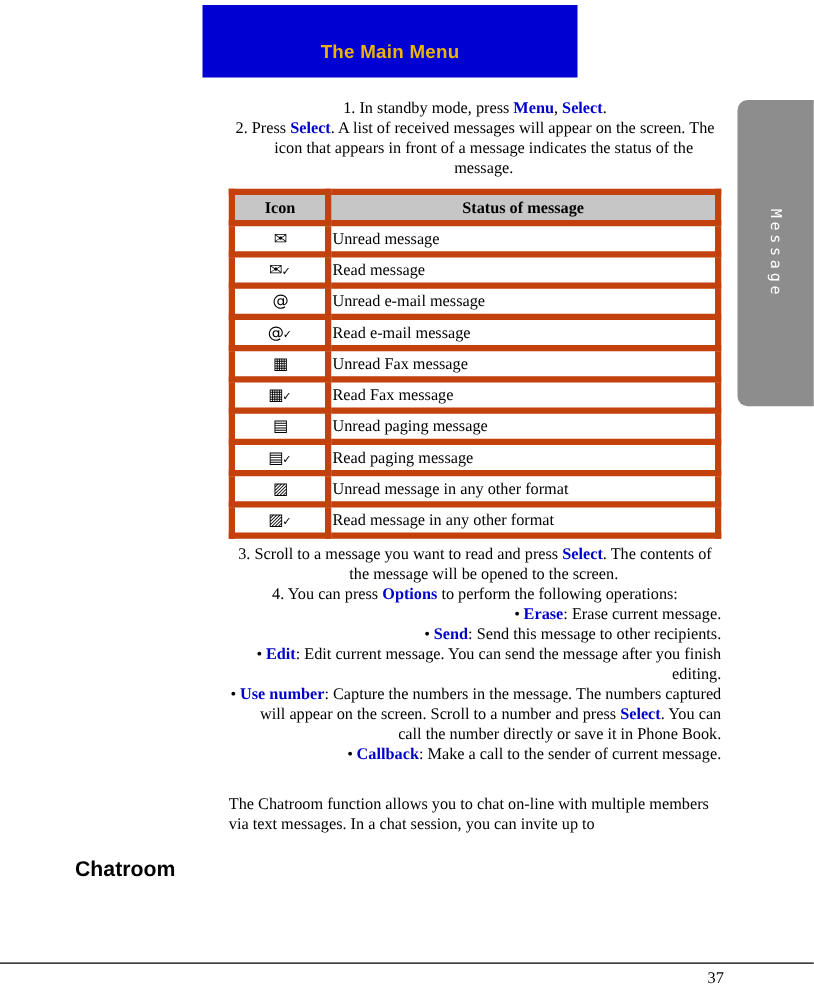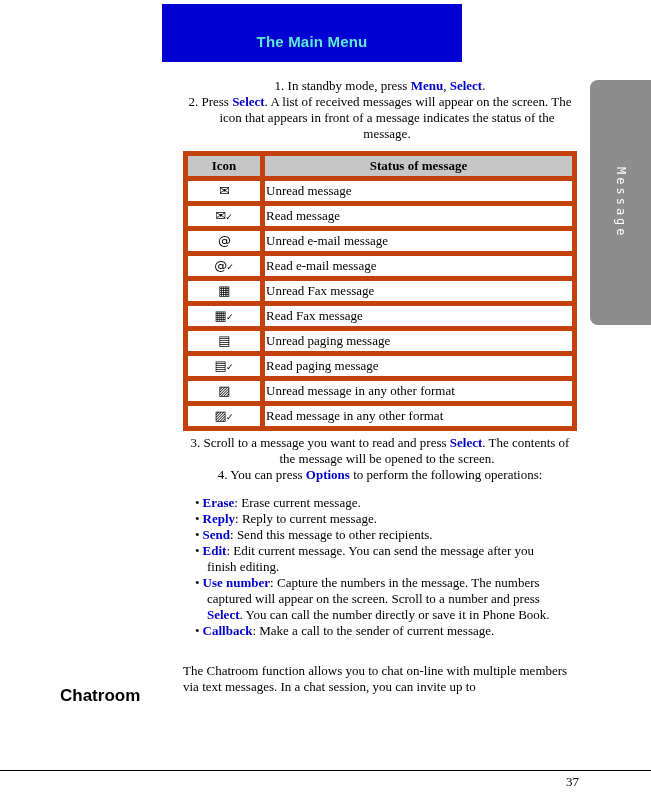--- a/index.html
+++ b/index.html
@@ -11,21 +11,21 @@
   }
 
   
   .header-box {
     position:absolute; left:162px; top:4px; width:300px; height:58px;
     background:#0000d2;
     display:flex; align-items:flex-end; justify-content:center;
     padding-bottom:12px;
   }
   .header-title {
-    color:#5eead4; font-family:"Liberation Sans", sans-serif;
+    color:#eab308; font-family:"Liberation Sans", sans-serif;
     font-weight:bold; font-size:15px; letter-spacing:0.2px;
   }
 
   
   .side-tab {
     position:absolute; right:0; top:80px; width:61px; height:245px;
     background:#8d8d8d; border-radius:8px 0 0 8px;
     display:flex; align-items:center; justify-content:center;
   }
   .side-tab-label {
@@ -58,21 +58,21 @@
   td.icon-cell { width:77px; text-align:center; height:25px; }
   td.label-cell { text-align:left; font-size:13px; }
   .msg-icon {
     display:inline-flex; align-items:center; justify-content:center;
     font-family:"DejaVu Sans", sans-serif; line-height:1;
   }
   .msg-icon .glyph { font-size:13px; }
   .msg-icon .badge { font-size:9px; margin-left:-1px; align-self:flex-end; }
 
   
-  ul.ops-list { margin:12px; padding:0; list-style:none; }
+  ul.ops-list { margin:0; padding:0; list-style:none;text-align:right; }
   ul.ops-list li { padding-left:12px; text-indent:-12px; }
   .marker { margin-right:3px; }
 
   
   .section-heading {
     position:absolute; left:60px; top:686px;
     font-family:"Liberation Sans", sans-serif;
     font-weight:bold; font-size:17px;text-align:right;
   }
   .section-body { margin-top:24px !important; }
@@ -180,21 +180,20 @@
         <td class="label-cell">Read message in any other format</td>
       </tr>
     </tbody>
   </table>
 
   <p class="step"><span>3. Scroll to a message you want to read and press </span><span class="kw">Select</span><span>. The contents of the message will be opened to the screen.</span></p>
   <p class="step"><span>4. You can press </span><span class="kw">Options</span><span> to perform the following operations:</span></p>
 
   <ul class="ops-list">
     <li><span class="marker">•</span><span><span class="kw">Erase</span><span>: Erase current message.</span></span></li>
-    <li><span class="marker">•</span><span><span class="kw">Reply</span><span>: Reply to current message.</span></span></li>
     <li><span class="marker">•</span><span><span class="kw">Send</span><span>: Send this message to other recipients.</span></span></li>
     <li><span class="marker">•</span><span><span class="kw">Edit</span><span>: Edit current message. You can send the message after you finish editing.</span></span></li>
     <li><span class="marker">•</span><span><span class="kw">Use number</span><span>: Capture the numbers in the message. The numbers captured will appear on the screen. Scroll to a number and press </span><span class="kw">Select</span><span>. You can call the number directly or save it in Phone Book.</span></span></li>
     <li><span class="marker">•</span><span><span class="kw">Callback</span><span>: Make a call to the sender of current message.</span></span></li>
   </ul>
 
   <p class="section-body">The Chatroom function allows you to chat on-line with multiple members via text messages. In a chat session, you can invite up to</p>
 </div>
 
 <div class="section-heading">Chatroom</div>

